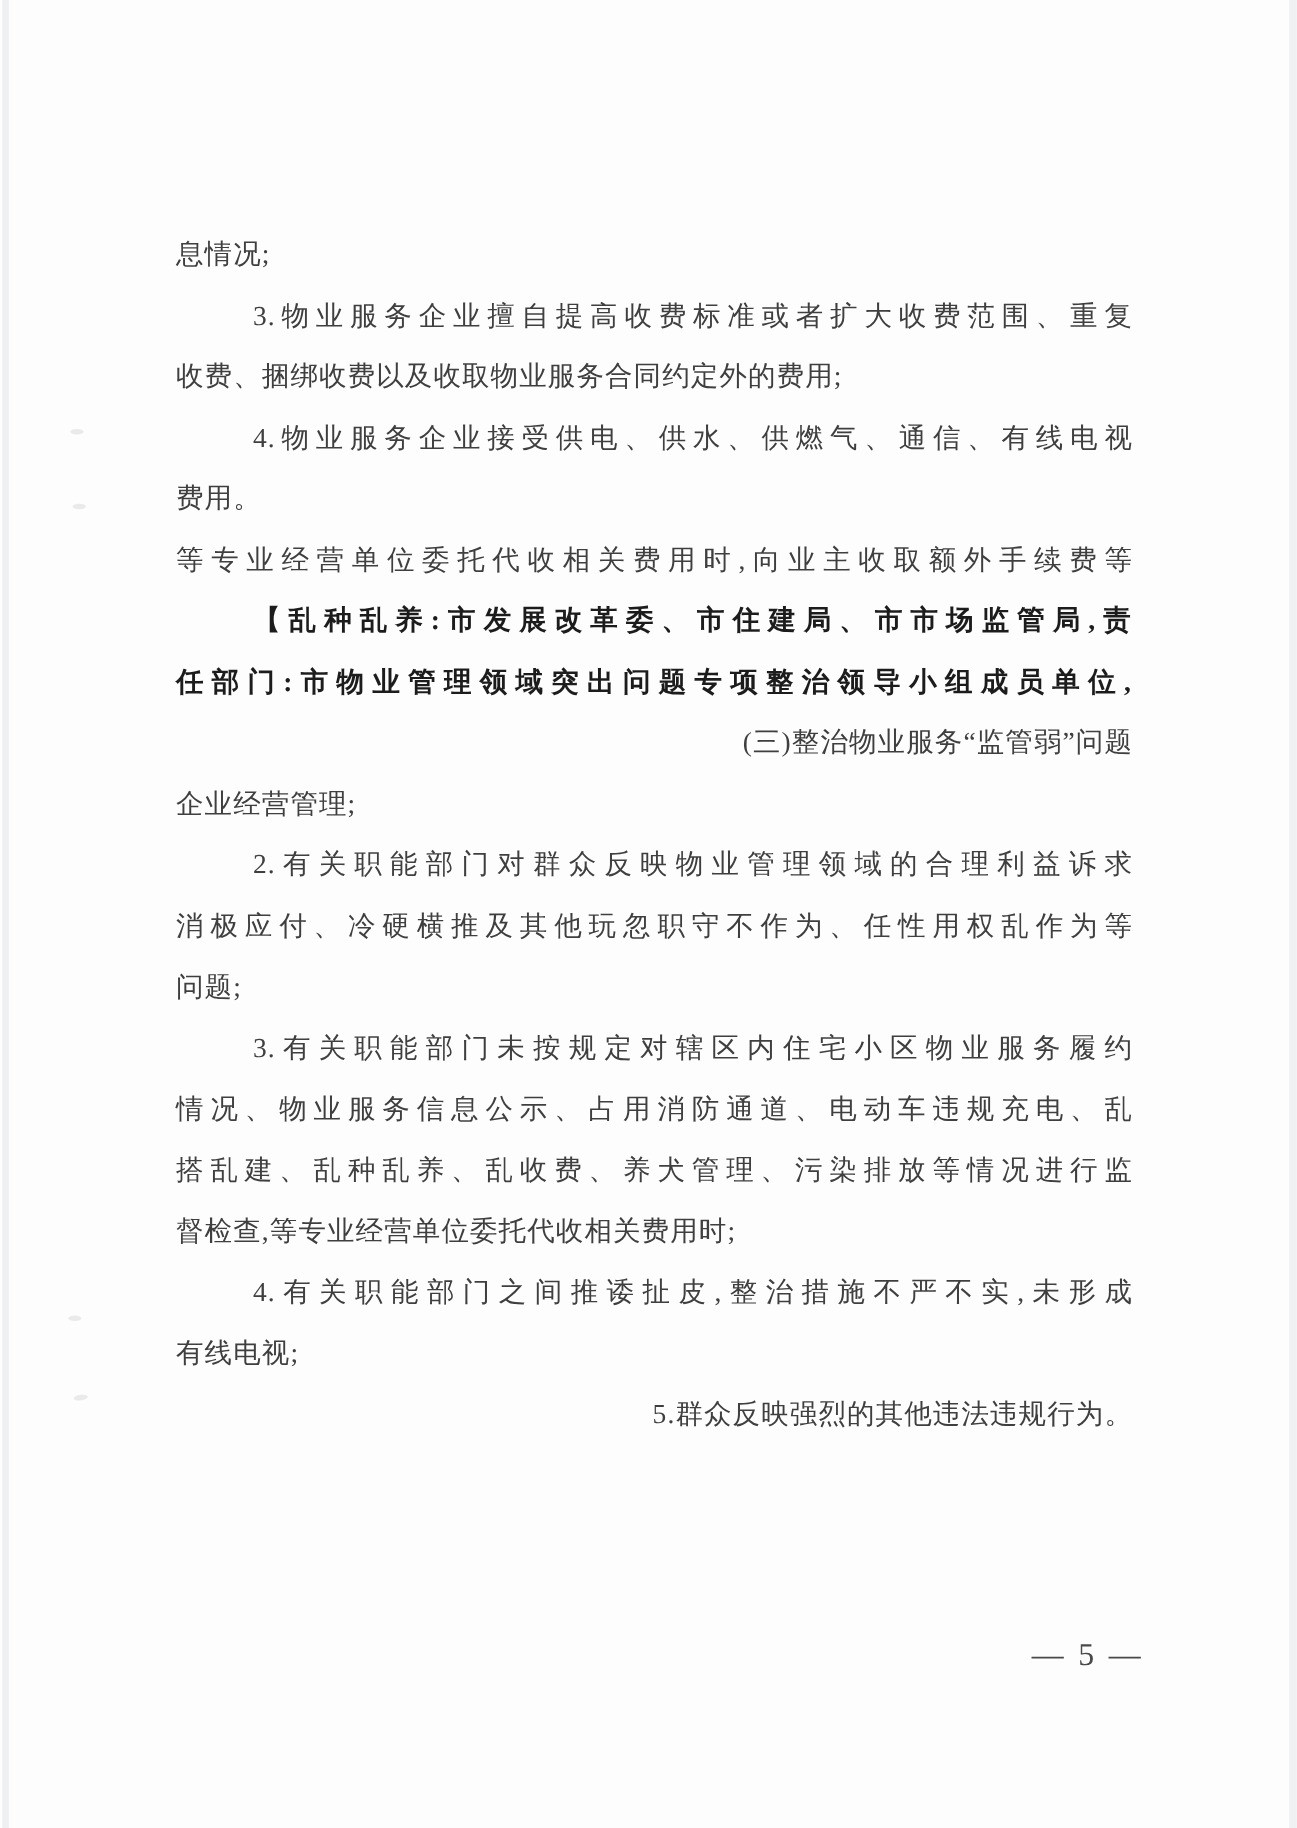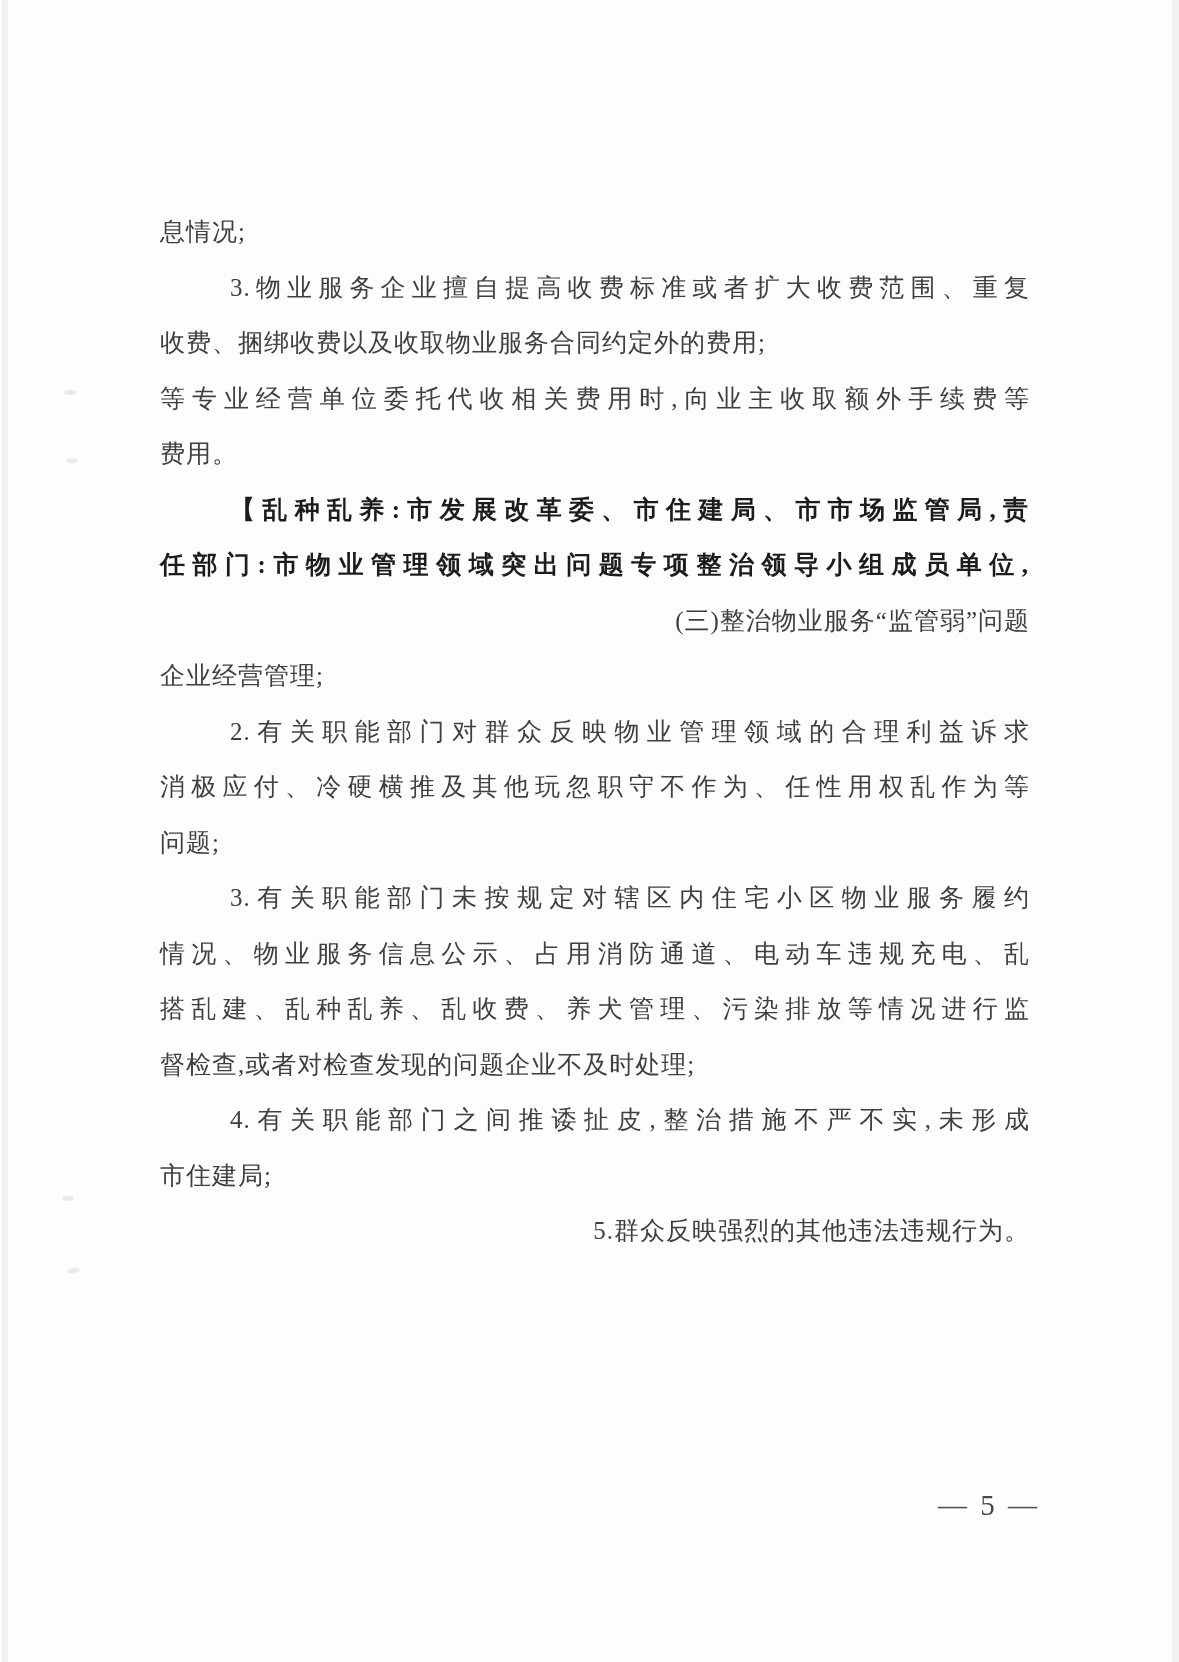--- a/index.html
+++ b/index.html
@@ -92,33 +92,34 @@
 
   <div class="smudge s1"></div>
   <div class="smudge s2"></div>
   <div class="smudge s3"></div>
   <div class="smudge s4"></div>
 
   <div class="content">
     <div class="line">息情况;</div>
     <div class="line indent fill">3.物业服务企业擅自提高收费标准或者扩大收费范围、重复</div>
     <div class="line">收费、捆绑收费以及收取物业服务合同约定外的费用;</div>
+    <div class="line indent fill">4.物业服务企业接受供电、供水、供燃气、通信、有线电视</div>
+    <div class="line">费用。</div>
     <div class="line fill">等专业经营单位委托代收相关费用时,向业主收取额外手续费等</div>
-    <div class="line">费用。</div>
     <div class="line indent fill bold">【乱种乱养:市发展改革委、市住建局、市市场监管局,责</div>
     <div class="line fill bold">任部门:市物业管理领域突出问题专项整治领导小组成员单位,</div>
     <div class="line indent">(三)整治物业服务“监管弱”问题</div>
     <div class="line">企业经营管理;</div>
     <div class="line indent fill">2.有关职能部门对群众反映物业管理领域的合理利益诉求</div>
     <div class="line fill">消极应付、冷硬横推及其他玩忽职守不作为、任性用权乱作为等</div>
     <div class="line">问题;</div>
     <div class="line indent fill">3.有关职能部门未按规定对辖区内住宅小区物业服务履约</div>
     <div class="line fill">情况、物业服务信息公示、占用消防通道、电动车违规充电、乱</div>
     <div class="line fill">搭乱建、乱种乱养、乱收费、养犬管理、污染排放等情况进行监</div>
-    <div class="line">督检查,或者对检查发现的问题企业不及时处理;</div>
+    <div class="line">督检查,等专业经营单位委托代收相关费用时;</div>
     <div class="line indent fill">4.有关职能部门之间推诿扯皮,整治措施不严不实,未形成</div>
-    <div class="line">市住建局;</div>
+    <div class="line">有线电视;</div>
     <div class="line indent">5.群众反映强烈的其他违法违规行为。</div>
   </div>
 
   <div class="page-num">— 5 —</div>
 
 </div>
 
 </body></html>

